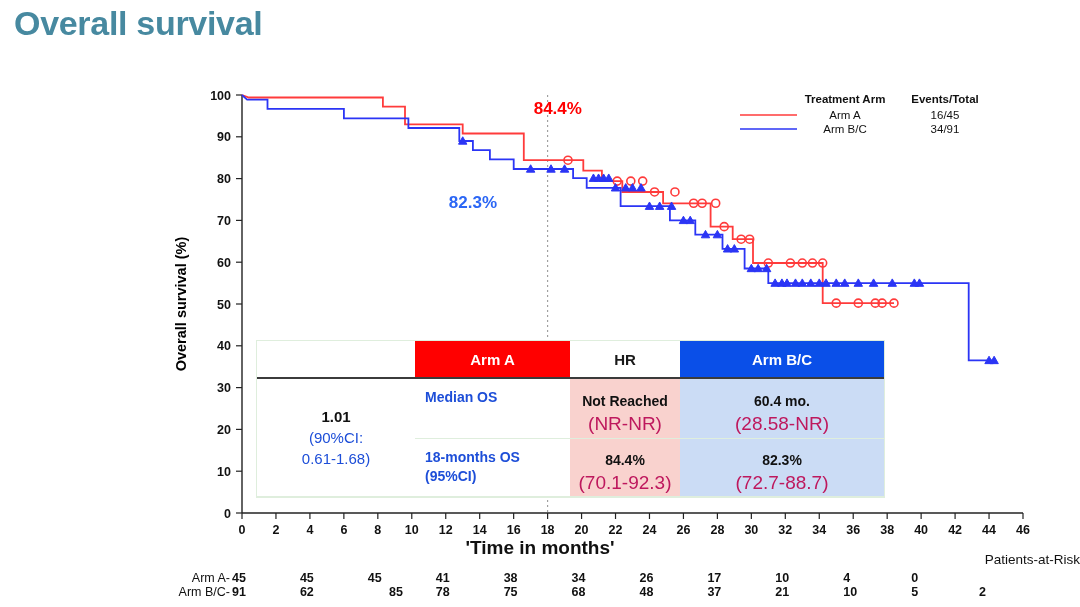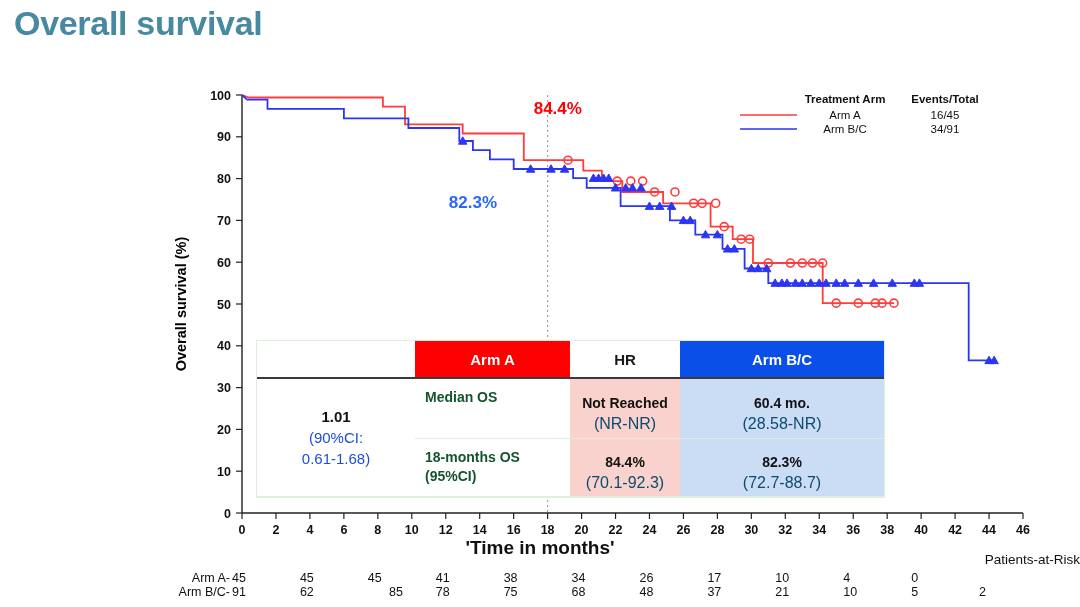--- a/index.html
+++ b/index.html
@@ -31,51 +31,51 @@
   }
   #summary-table .cell { position:relative; box-sizing:border-box; }
   .hdr { display:flex; align-items:center; justify-content:center;
          font-weight:bold; font-size:15px; border-bottom:2px solid #3b3b3b; }
   .hdr-blank { background:#ffffff; }
   .hdr-a { background:#FF0000; color:#ffffff; }
   .hdr-hr { background:#ffffff; color:#1a1a1a; }
   .hdr-bc { background:#0A4FE8; color:#ffffff; }
 
   .rowlab {
-    background:#ffffff; color:#14532d; font-weight:bold; font-size:14px;
+    background:#ffffff; color:#1d4ed8; font-weight:bold; font-size:14px;
     padding:9px 0 0 10px; line-height:1.38;
     border-bottom:1px solid #dfeedd;
   }
   .rowlab.last { border-bottom:1px solid #dfeedd; }
   .val {
     display:flex; flex-direction:column; align-items:center; justify-content:center;
     line-height:1.38; border-bottom:1px solid #dfeedd;
   }
   .val .big { font-weight:bold; font-size:14px; color:#111;margin-top:12px; }
-  .val .ci  { font-size:16px; color:#0c4a6e; }
+  .val .ci  { font-size:19px; color:#be185d; }
   .tint-a  { background:#F9D2CE; }
   .tint-bc { background:#CBDCF5; }
   .hr-cell {
     grid-row:2 / span 2; background:#ffffff;
     display:flex; flex-direction:column; align-items:center; justify-content:center;
     line-height:1.4; border-bottom:1px solid #dfeedd;
   }
   .hr-cell .big { font-weight:bold; font-size:15px; color:#111; }
   .hr-cell .ci { font-size:15px; color:#1d4ed8; }
 
   
   #at-risk { position:absolute; left:0; top:555px; width:1080px;
              font-size:12.5px; color:#111; }
   #at-risk .axis-name { position:absolute; left:0; top:-18px; width:1080px;
              text-align:center; font-weight:bold; font-size:19px; }
   #at-risk .risk-caption { position:absolute; left:0; top:-3px; width:1080px;
              text-align:right; font-size:13.5px; }
   .risk-row { position:absolute; left:0; width:1080px; height:15px; }
   .risk-label { position:absolute; text-align:right; font-size:12.5px; }
-  .risk-num { position:absolute; font-weight:normal; font-size:12.5px; }
+  .risk-num { position:absolute; font-weight:bold; font-size:12.5px; }
 </style>
 </head>
 <body>
 
 <div id="slide-title">Overall survival</div>
 
 <div id="figure">
   <svg id="plot-svg" width="1080" height="537">
       <line x1="242" y1="443" x2="1023" y2="443" stroke="#222" stroke-width="1.4"></line>
       <line x1="242" y1="443" x2="242" y2="25" stroke="#222" stroke-width="1.4"></line>

